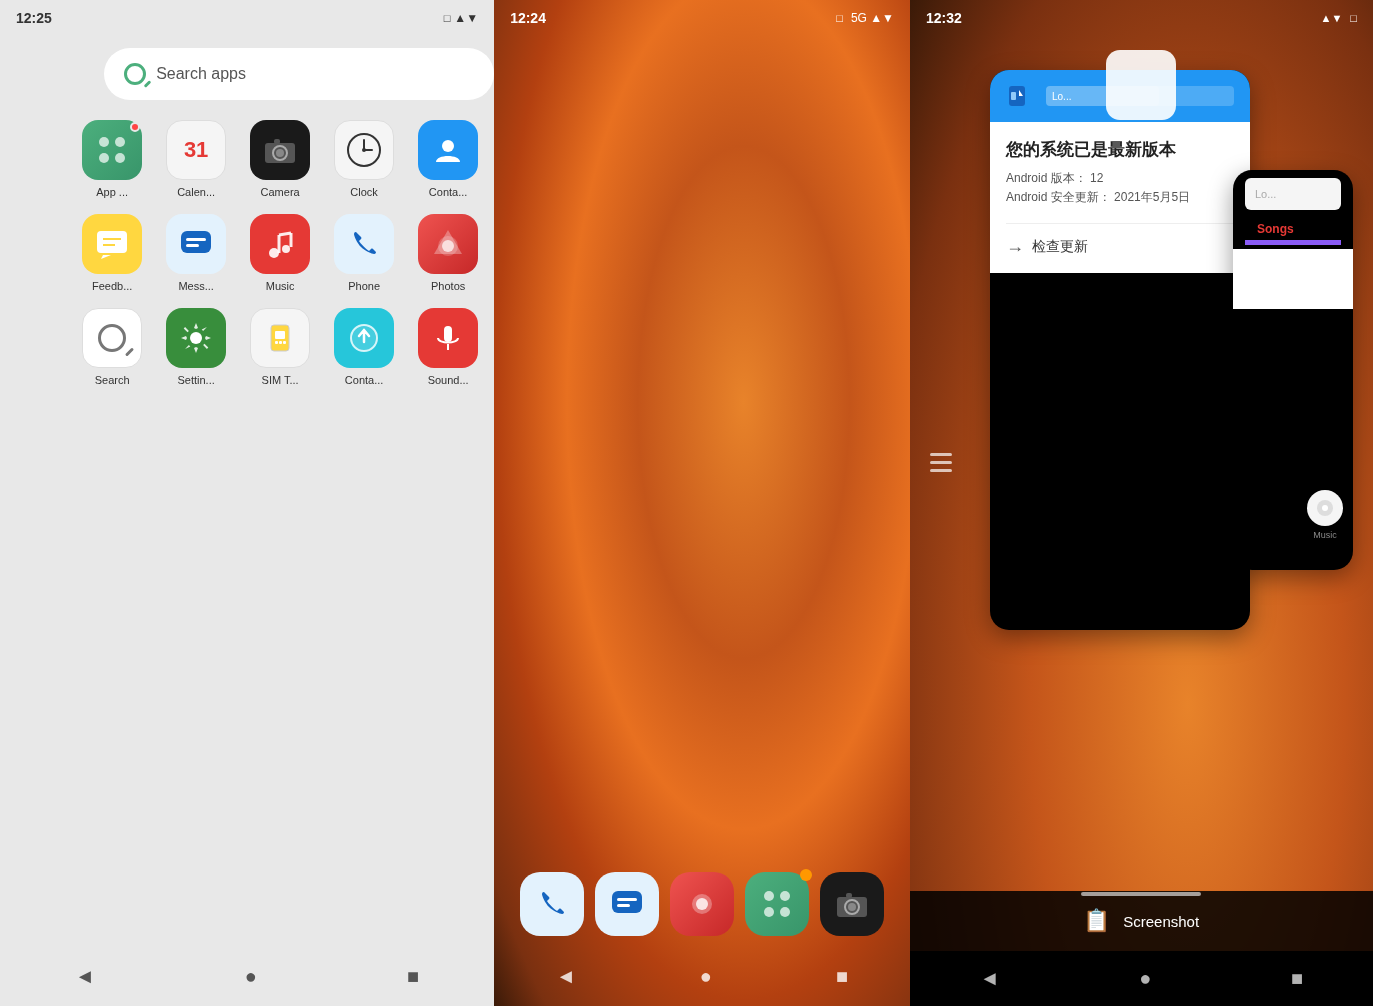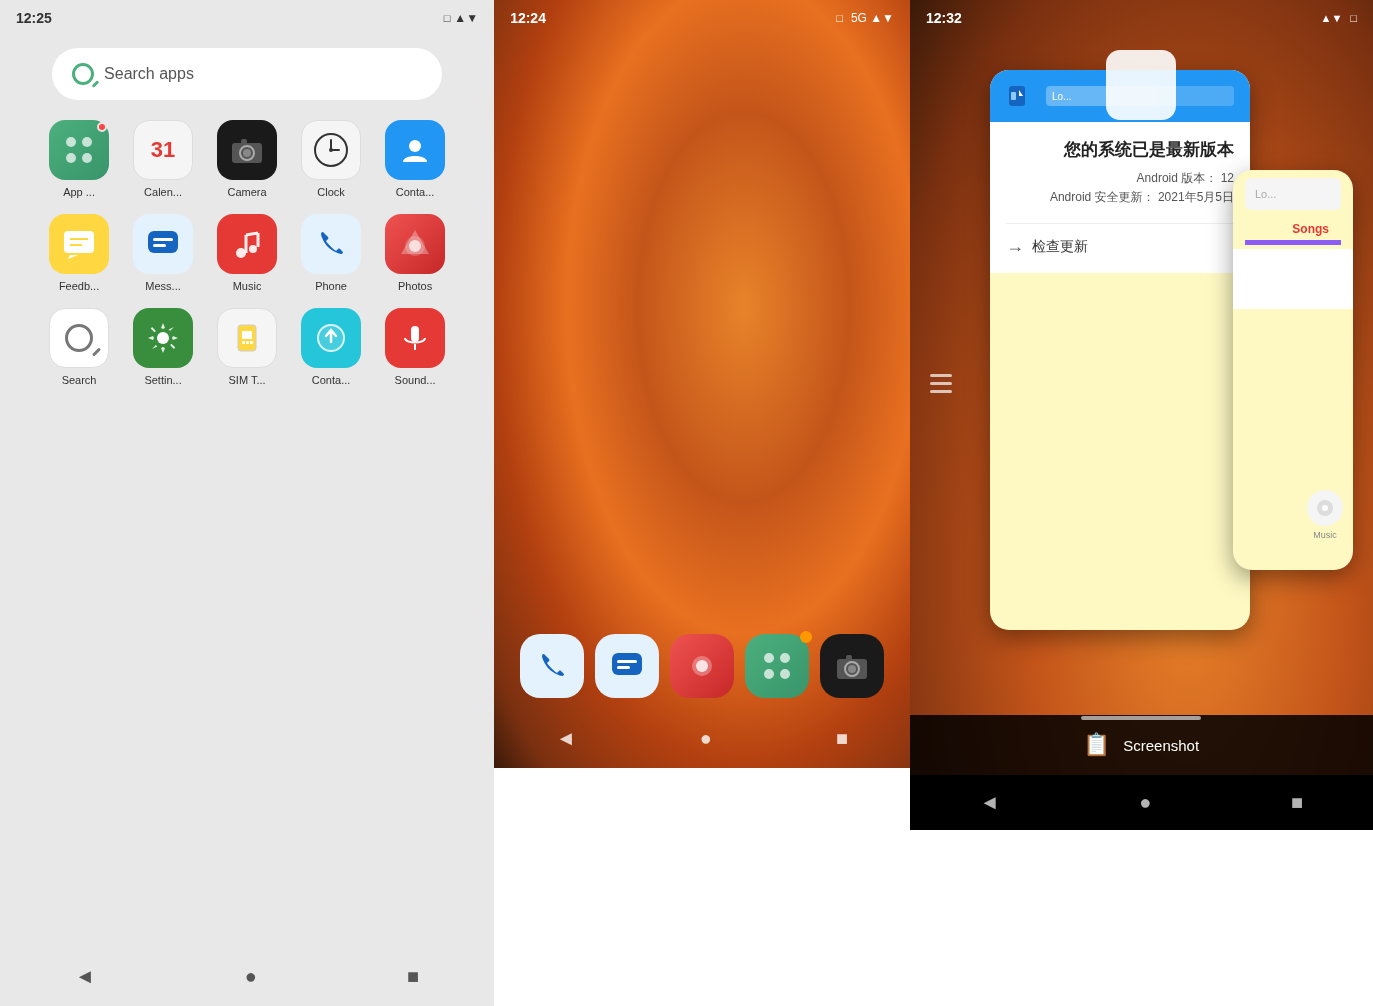--- a/index.html
+++ b/index.html
@@ -12,21 +12,21 @@
       overflow: hidden;
     }
 
     
     .panel1 {
       width: 524px;
       height: 1006px;
       background: #e8e8e8;
       display: flex;
       flex-direction: column;
-      align-items: center;
+      align-items: flex-end;
       position: relative;
     }
     .status-bar1 {
       width: 100%;
       height: 36px;
       display: flex;
       align-items: center;
       justify-content: space-between;
       padding: 0 16px;
       font-size: 13px;
@@ -98,21 +98,21 @@
       top: 2px; right: 2px;
       width: 10px; height: 10px;
       background: #ff4444;
       border-radius: 50%;
       border: 2px solid #e8e8e8;
     }
 
     
     .panel2 {
       width: 441px;
-      height: 768px;
+      height: 1006px;
       position: relative;
       overflow: hidden;
       background: #1a1a2e;
     }
     .panel2-bg {
       position: absolute;
       top: 0; left: 0; right: 0; bottom: 0;
       background: radial-gradient(ellipse at 60% 40%, #e8832a 0%, #c4551a 30%, #e87020 50%, #b34010 70%, #7a3010 90%, #3a1a08 100%);
     }
     .status-bar2 {
@@ -172,24 +172,23 @@
       display: flex;
       align-items: center;
       justify-content: space-around;
       z-index: 10;
     }
     .nav-btn2 { font-size: 20px; color: rgba(255,255,255,0.8); cursor: pointer; }
 
     
     .panel3 {
       width: 491px;
-      height: 830px;
+      height: 1006px;
       position: relative;
       overflow: hidden;
-      text-align: right;
     }
     .panel3-bg {
       position: absolute;
       top: 0; left: 0; right: 0; bottom: 0;
       background: radial-gradient(ellipse at 60% 70%, #e8832a 0%, #c4551a 40%, #7a3010 80%, #3a1a08 100%);
     }
     .status-bar3 {
       position: relative;
       z-index: 10;
       width: 100%;
@@ -212,21 +211,21 @@
       align-items: center;
       justify-content: center;
       gap: 0;
       overflow: visible;
     }
     .recent-card {
       position: absolute;
       border-radius: 19px;
       overflow: hidden;
       box-shadow: 0 8px 24px rgba(0,0,0,0.4);
-      background: #fef9c3;
+      background: #000000;
       cursor: pointer;
     }
     .card-settings {
       width: 260px;
       height: 560px;
       left: 80px;
       top: 20px;
     }
     .card-music {
       width: 120px;

